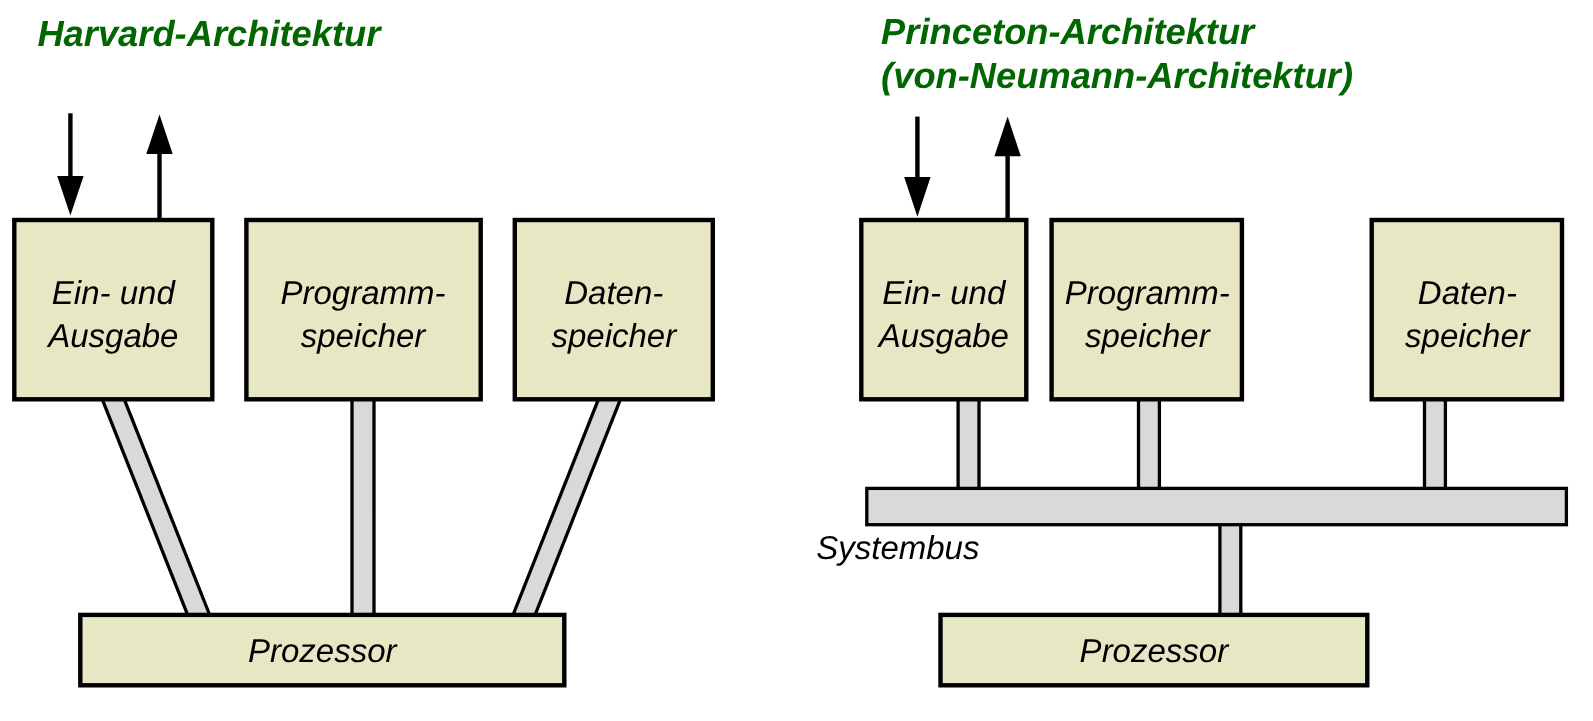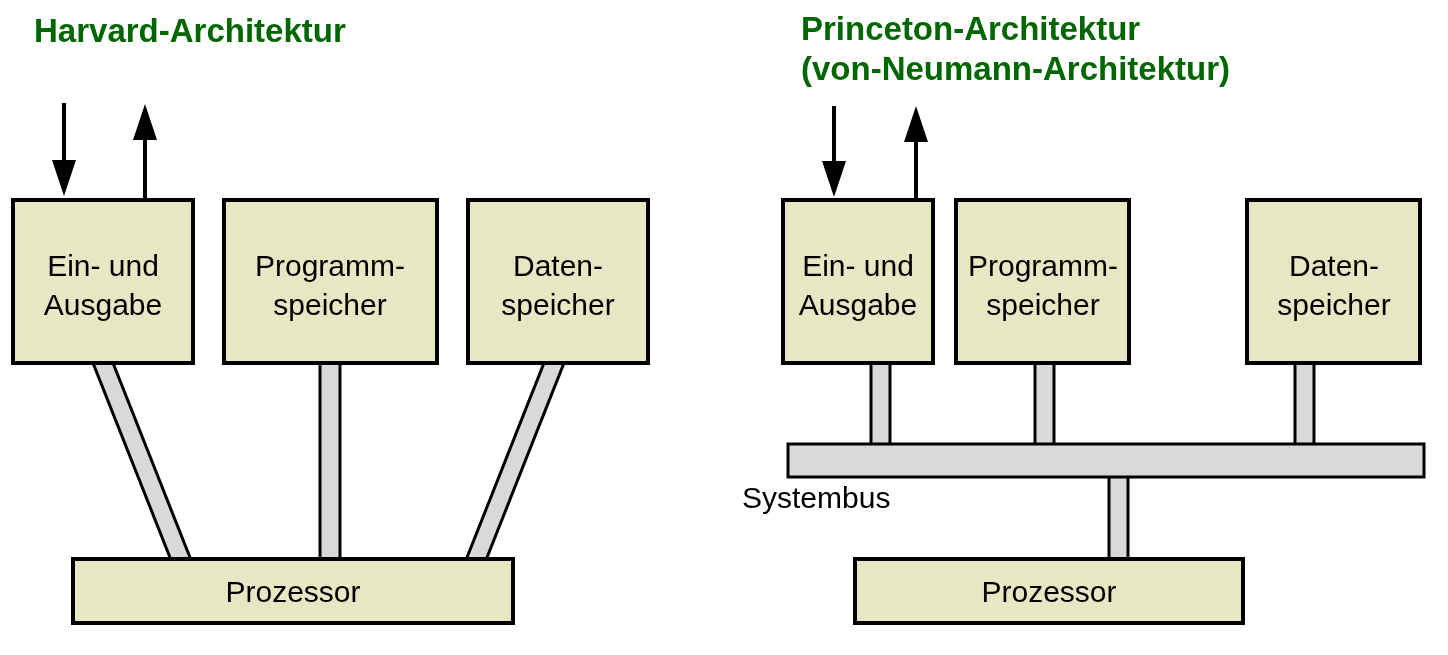--- a/index.html
+++ b/index.html
@@ -10,20 +10,21 @@
   body {
     width: 1448px;
     height: 655px;
     font-family: "Liberation Sans", sans-serif;
     overflow: hidden;
   }
   #canvas {
     position: relative;
     width: 1272px;
     height: 655px;
+    font-style: italic;
   }
   svg#diagram {
     position: absolute;
     left: 0;
     top: 0;
     width: 1448px;
     height: 655px;
   }
   .title-text {
     font-family: "Liberation Sans", sans-serif;

